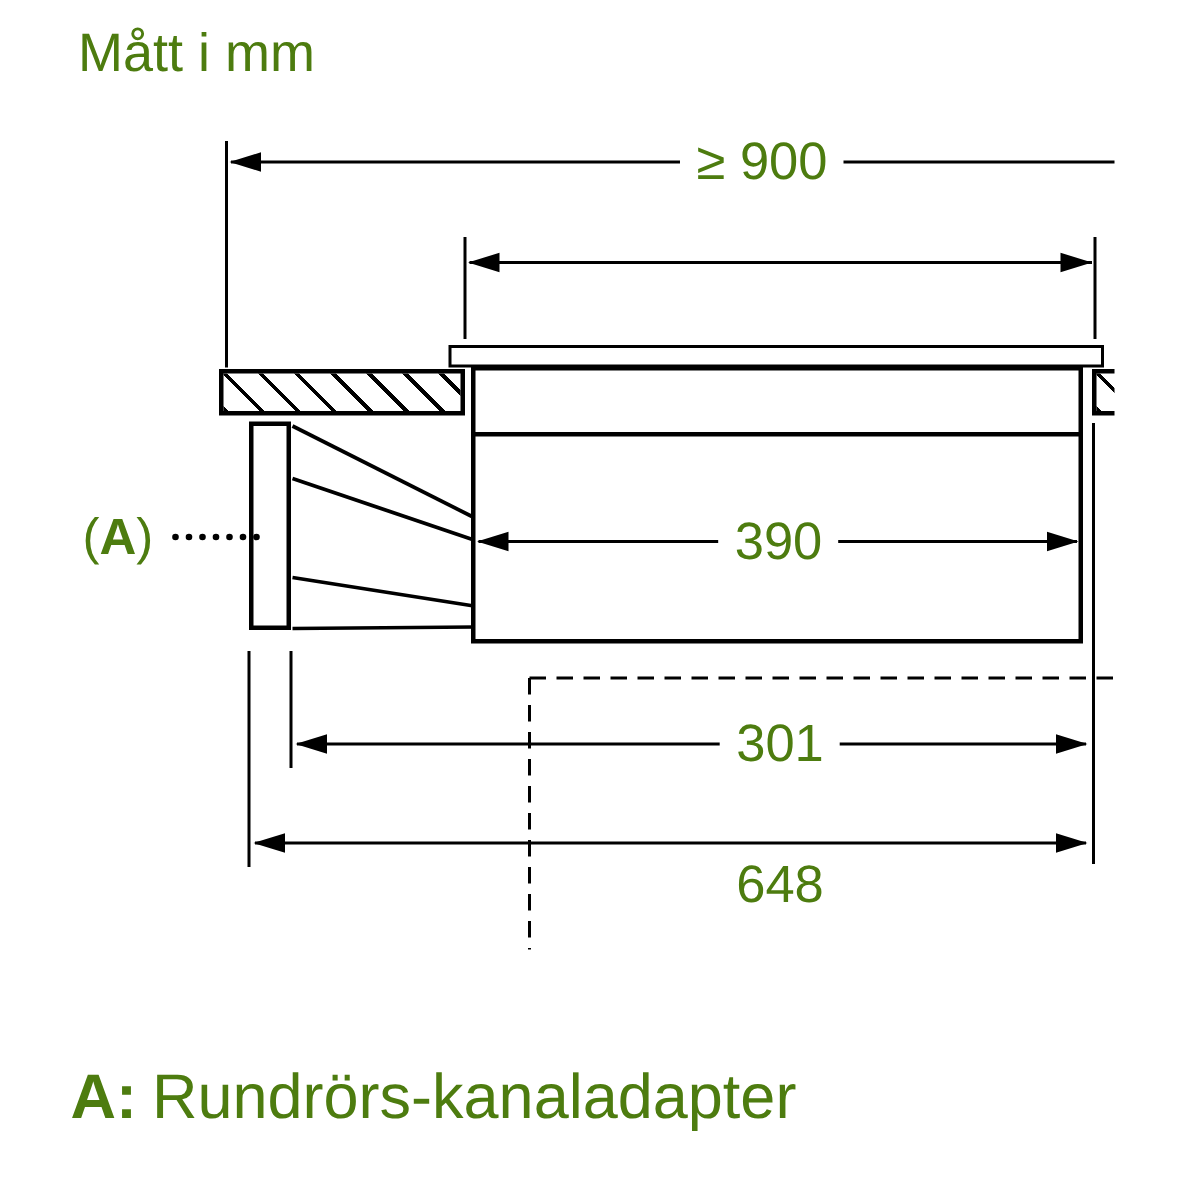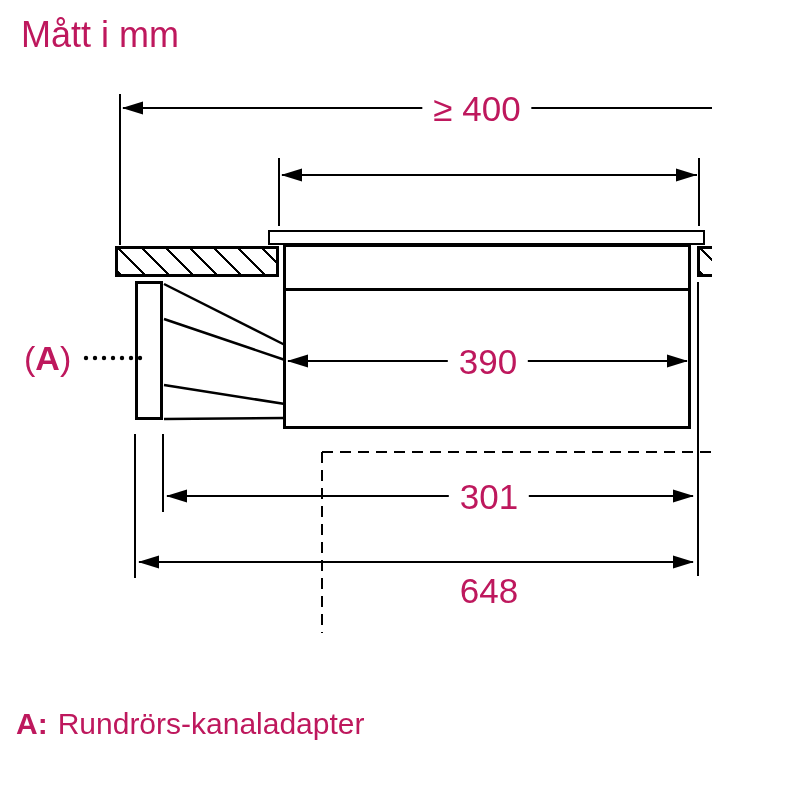--- a/index.html
+++ b/index.html
@@ -1,22 +1,23 @@
 <!DOCTYPE html>
 <html><head>
 <meta charset="utf-8">
 <style>
   html,body{margin:0;padding:0;background:#ffffff;}
   #stage{
     position:relative;
     width:712px;height:800px;
     background:#ffffff;
     font-family:"Liberation Sans", sans-serif;
-    color:#be185d;
+    color:#4d7c0f;
     overflow:hidden;
+    margin-left:31px;
   }
   .abs{position:absolute;box-sizing:border-box;}
   .outline3{border:3px solid #000;background:#fff;}
   .outline2{border:2px solid #000;background:#fff;}
   .hatch{
     background-image:repeating-linear-gradient(45deg,#000 0 2.5px,transparent 2.5px 17px);
     background-color:#fff;
   }
   svg.linework{position:absolute;left:0;top:0;}
   .dim-label{
@@ -32,21 +33,21 @@
     position:absolute;left:21px;top:13px;
     font-size:36px;line-height:1.2;white-space:nowrap;
   }
   .callout{
     position:absolute;left:24px;top:341px;
     font-size:34px;line-height:1;white-space:nowrap;
   }
   .callout .key{font-weight:700;}
   .legend{
     position:absolute;left:16px;top:706px;
-    font-size:30px;line-height:1.2;white-space:nowrap;
+    font-size:42px;line-height:1.2;white-space:nowrap;
   }
   .legend .key{font-weight:700;margin-right:10px;}
 </style>
 </head>
 <body>
 
 <div id="stage">
 
   <div class="title">Mått i mm</div>
 
@@ -107,21 +108,21 @@
         <circle cx="95" cy="358" r="2.2"></circle>
         <circle cx="104" cy="358" r="2.2"></circle>
         <circle cx="113" cy="358" r="2.2"></circle>
         <circle cx="122" cy="358" r="2.2"></circle>
         <circle cx="131" cy="358" r="2.2"></circle>
         <circle cx="140" cy="358" r="2.2"></circle>
       </g>
     </g>
   </svg>
 
-  <div class="dim-label" style="left:477px;top:108px;">≥ 400</div>
+  <div class="dim-label" style="left:477px;top:108px;">≥ 900</div>
   <div class="dim-label" style="left:488px;top:361px;">390</div>
   <div class="dim-label" style="left:489px;top:496px;">301</div>
   <div class="dim-label" style="left:489px;top:590px;">648</div>
 
   <div class="callout">
     <span>(</span><span class="key">A</span><span>)</span>
   </div>
 
   <div class="legend">
     <span class="key">A:</span><span>Rundrörs-kanaladapter</span>

